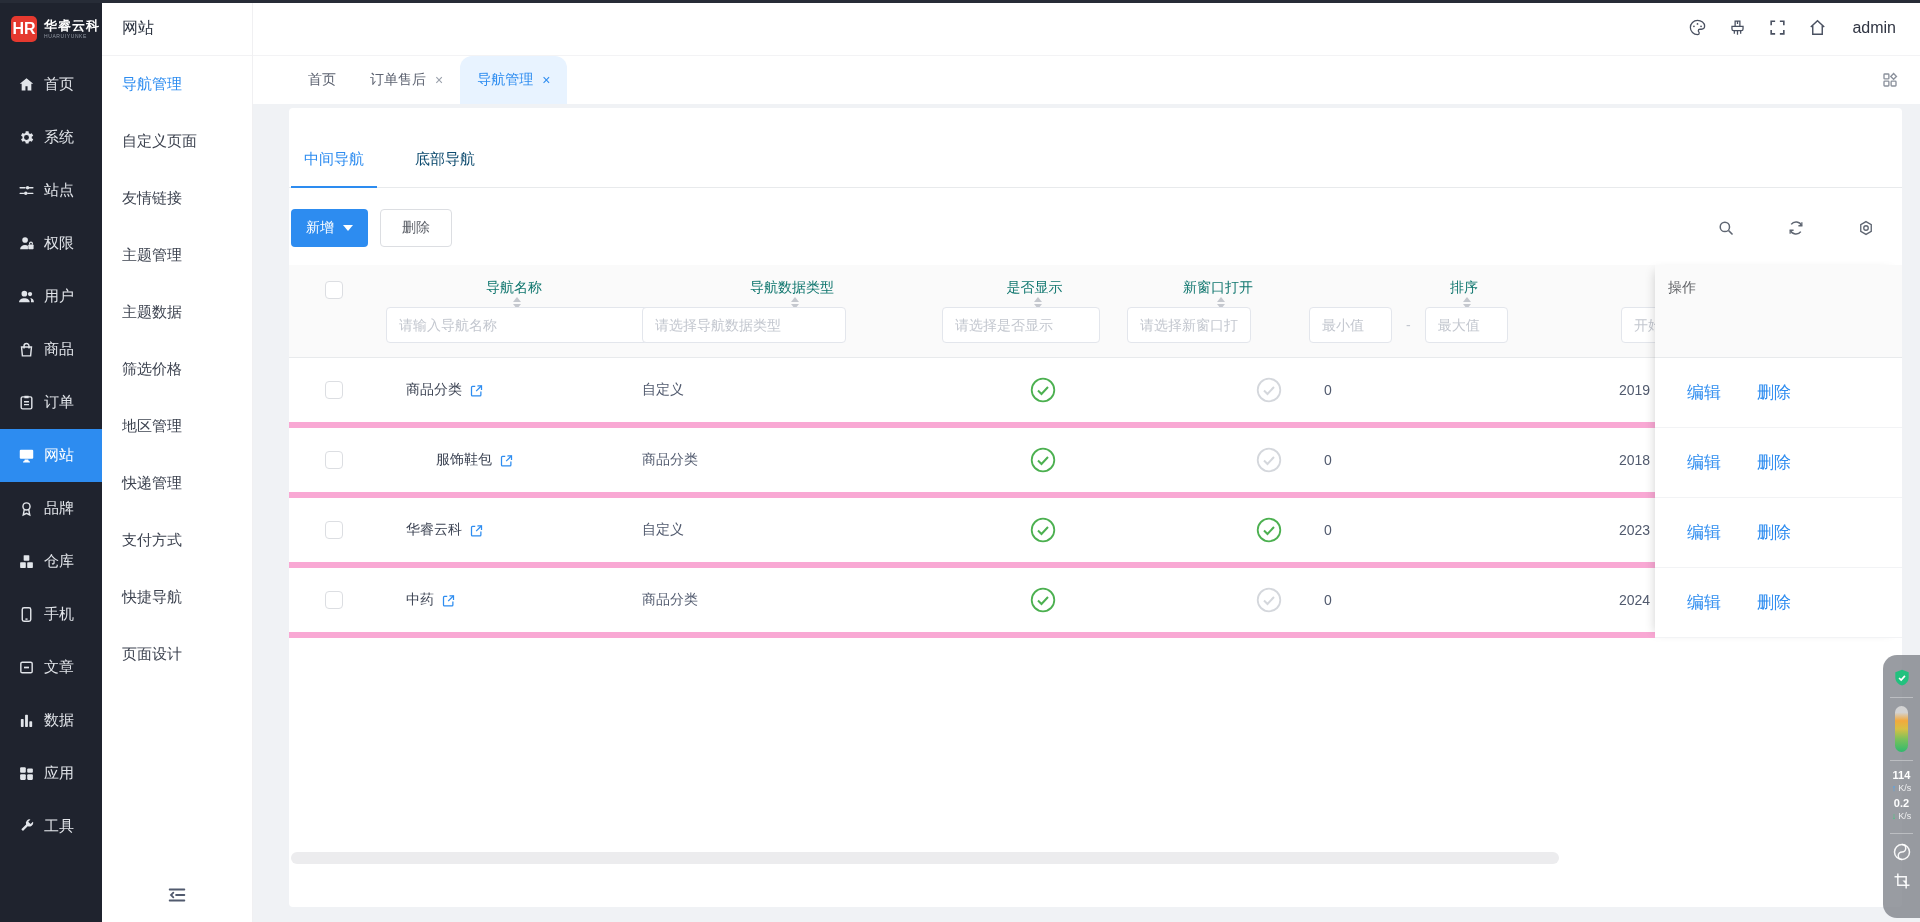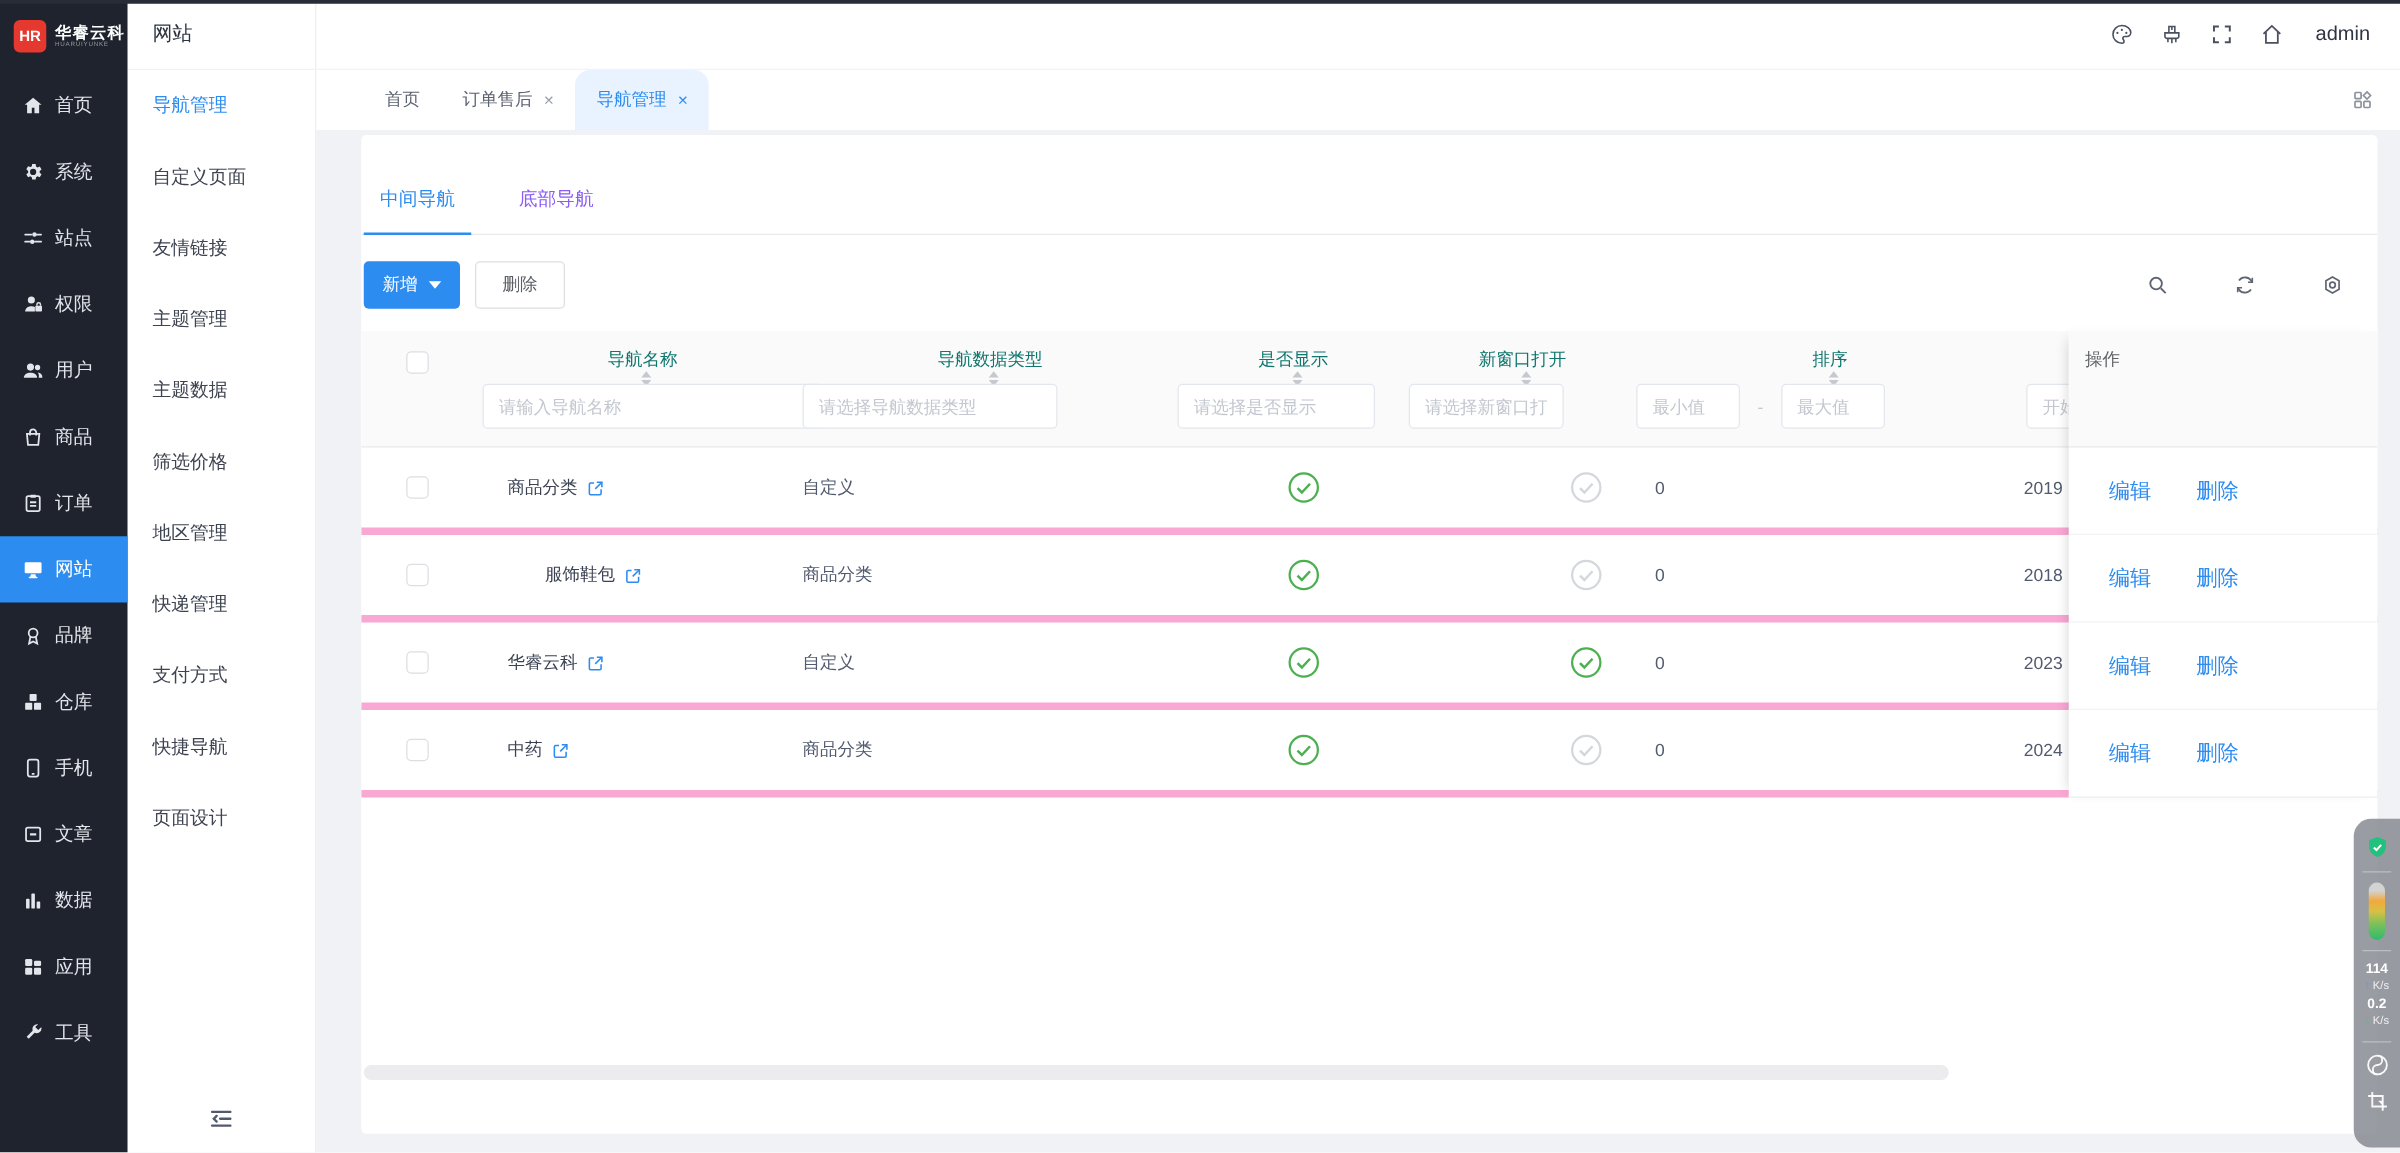--- a/index.html
+++ b/index.html
@@ -3,21 +3,21 @@
 <meta charset="utf-8">
 <style>
   * { margin:0; padding:0; box-sizing:border-box; }
   :root { --blue:#2d8cf0; --green:#4cb050; --side-bg:#1f232e; }
   body { width:1920px; height:922px; overflow:hidden; font-family:"Liberation Sans","DejaVu Sans",sans-serif; background:#f0f2f5; position:relative; font-size:14px; }
   .top-strip { position:absolute; top:0; left:0; right:0; height:3px; background:#272c37; z-index:60; }
 
   
   .sidebar { position:absolute; left:0; top:0; bottom:0; width:102px; background:var(--side-bg); color:#dde1e8; z-index:20; }
   .logo { display:flex; align-items:center; gap:7px; height:58px; padding-left:11px; }
-  .logo-badge { width:26px; height:26px; background:#e5392f; border-radius:5px; color:#fff; font-size:12px; font-weight:bold; display:flex; align-items:center; justify-content:center; flex-shrink:0; }
+  .logo-badge { width:26px; height:26px; background:#e5392f; border-radius:5px; color:#fff; font-size:16px; font-weight:bold; display:flex; align-items:center; justify-content:center; flex-shrink:0; }
   .logo-text { display:flex; flex-direction:column; line-height:1.15; }
   .logo-name { font-size:13px; color:#fff; font-weight:bold; letter-spacing:1px; white-space:nowrap; }
   .logo-sub { font-size:5px; color:#9298a3; letter-spacing:.6px; }
   .side-item { height:53px; display:flex; align-items:center; gap:9px; padding-left:18px; font-size:15px; cursor:pointer; color:#e2e5ea; }
   .side-item .icn { width:17px; height:17px; display:inline-flex; flex-shrink:0; }
   .side-item .icn svg { width:100%; height:100%; }
   .side-item.active { background:var(--blue); color:#fff; }
 
   
   .subsidebar { position:absolute; left:102px; top:0; bottom:0; width:151px; background:#fff; border-right:1px solid #f0f0f2; z-index:19; }
@@ -38,21 +38,21 @@
   .tab .x { font-size:14px; color:#9aa0ab; }
   .tab.active { background:#e8f3ff; border-radius:12px 12px 0 0; color:var(--blue); }
   .tab.active .x { color:var(--blue); }
   .grid-btn { position:absolute; right:21px; top:15px; width:18px; height:18px; color:#8b919c; cursor:pointer; }
   .grid-btn svg { width:100%; height:100%; }
 
   .content { position:absolute; top:104px; left:0; right:0; bottom:0; background:#f0f2f5; }
   .card { position:absolute; left:36px; top:4px; right:18px; bottom:15px; background:#fff; border-radius:4px; overflow:hidden; }
 
   .panel-tabs { display:flex; gap:25px; padding:0 2px; height:80px; align-items:flex-end; border-bottom:1px solid #e8eaec; }
-  .ptab { padding:0 13px 18px; font-size:15px; color:#8b5cf6; position:relative; cursor:pointer; }
+  .ptab { padding:0 13px 18px; font-size:15px; color:#0c4a6e; position:relative; cursor:pointer; }
   .ptab.active { color:var(--blue); }
   .ptab.active::after { content:""; position:absolute; left:0; right:0; bottom:-1px; height:2px; background:var(--blue); }
 
   .toolbar { margin-top:21px; display:flex; align-items:center; justify-content:space-between; padding:0 27px 0 2px; }
   .btn-add { height:38px; background:var(--blue); color:#fff; border:none; border-radius:4px; font-size:14px; padding:0 15px; display:inline-flex; align-items:center; gap:9px; cursor:pointer; font-family:inherit; }
   .caret { width:0; height:0; border-left:5px solid transparent; border-right:5px solid transparent; border-top:6px solid #fff; }
   .btn-del { height:38px; background:#fff; border:1px solid #dcdee2; border-radius:4px; color:#5a5e66; font-size:14px; padding:0 21px; margin-left:12px; cursor:pointer; font-family:inherit; }
   .tool-icons { display:flex; gap:52px; }
   .tool-icon { width:18px; height:18px; color:#5f6672; cursor:pointer; display:inline-flex; }
   .tool-icon svg { width:100%; height:100%; }

